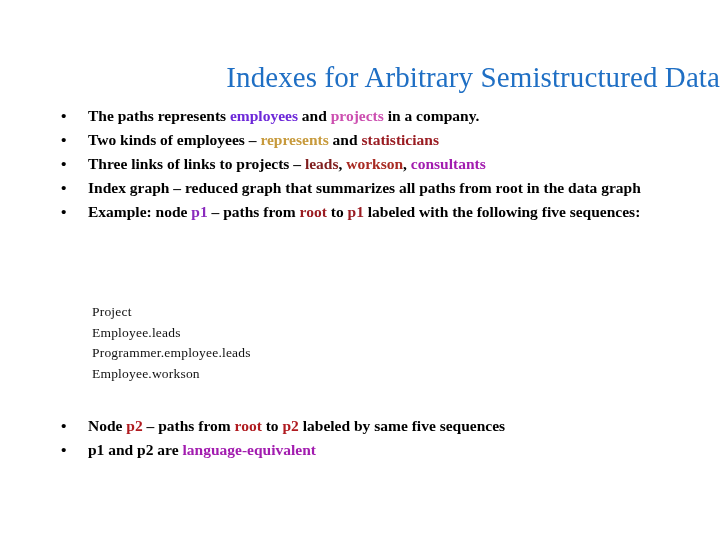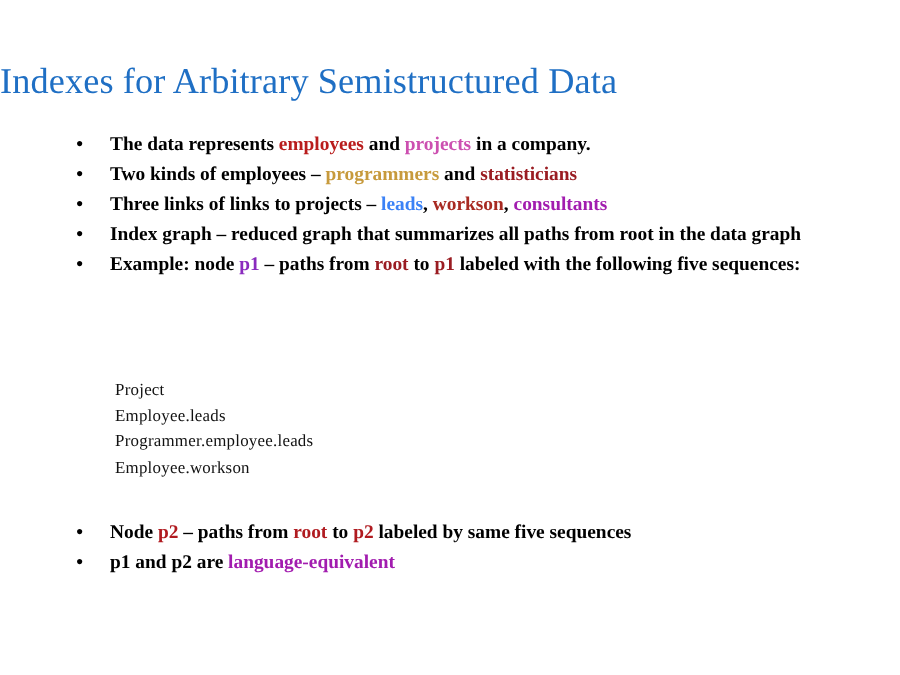--- a/index.html
+++ b/index.html
@@ -20,23 +20,23 @@
     position: relative;
     width: 720px;
     height: 540px;
     background: #ffffff;
   }
 
   
   .slide-title {
     position: absolute;
     left: 0;
-    top: 28px;
+    top: 40px;
     width: 720px;
-    text-align: left;
+    text-align: right;
     font-family: "Liberation Serif", "DejaVu Serif", serif;
     font-size: 29px;
     font-weight: normal;
     line-height: 36px;
     color: #1F6FC4;
     letter-spacing: 0.1px;
     white-space: nowrap;
   }
 
   
@@ -102,29 +102,29 @@
 </head>
 <body>
 
 <div class="slide">
 
   <h1 class="slide-title">Indexes for Arbitrary Semistructured Data</h1>
 
   <div class="bullets-top">
       <div class="bullet-row">
         <span class="marker">•</span>
-        <span class="btext"><span style="color: rgb(0, 0, 0);">The data represents </span><span class="kw" style="color: #b91c1c; margin-top: 32px;">employees</span><span style="color: rgb(0, 0, 0);"> and </span><span class="kw" style="color: rgb(204, 79, 176);">projects</span><span style="color: rgb(0, 0, 0); text-align: center;"> in a company.</span></span>
+        <span class="btext"><span style="color: rgb(0, 0, 0);">The paths represents </span><span class="kw" style="color: #6d28d9; margin-top: 32px;">employees</span><span style="color: rgb(0, 0, 0);"> and </span><span class="kw" style="color: rgb(204, 79, 176);">projects</span><span style="color: rgb(0, 0, 0); text-align: center;"> in a company.</span></span>
       </div>
       <div class="bullet-row">
         <span class="marker">•</span>
-        <span class="btext"><span style="color: rgb(0, 0, 0);">Two kinds of employees – </span><span class="kw" style="color: rgb(199, 154, 60);">programmers</span><span style="color: rgb(0, 0, 0);"> and </span><span class="kw" style="color: rgb(154, 28, 34);">statisticians</span></span>
+        <span class="btext"><span style="color: rgb(0, 0, 0);">Two kinds of employees – </span><span class="kw" style="color: rgb(199, 154, 60);">represents</span><span style="color: rgb(0, 0, 0);"> and </span><span class="kw" style="color: rgb(154, 28, 34);">statisticians</span></span>
       </div>
       <div class="bullet-row">
         <span class="marker">•</span>
-        <span class="btext"><span style="color: rgb(0, 0, 0);">Three links of links to projects – </span><span class="kw" style="color: #3b82f6;">leads</span><span style="color: rgb(0, 0, 0);">, </span><span class="kw" style="color: rgb(168, 42, 34);">workson</span><span style="color: rgb(0, 0, 0);">, </span><span class="kw" style="color: #a21caf;">consultants</span></span>
+        <span class="btext"><span style="color: rgb(0, 0, 0);">Three links of links to projects – </span><span class="kw" style="color: #7f1d1d;">leads</span><span style="color: rgb(0, 0, 0);">, </span><span class="kw" style="color: rgb(168, 42, 34);">workson</span><span style="color: rgb(0, 0, 0);">, </span><span class="kw" style="color: #a21caf;">consultants</span></span>
       </div>
       <div class="bullet-row">
         <span class="marker">•</span>
         <span class="btext"><span style="color: rgb(0, 0, 0);">Index graph – reduced graph that summarizes all paths from root in the data graph</span></span>
       </div>
       <div class="bullet-row">
         <span class="marker">•</span>
         <span class="btext"><span style="color: rgb(0, 0, 0);">Example: node </span><span class="kw" style="color: rgb(138, 43, 190);">p1</span><span style="color: rgb(0, 0, 0);"> – paths from </span><span class="kw" style="color: rgb(154, 28, 34);">root</span><span style="color: rgb(0, 0, 0);"> to </span><span class="kw" style="color: rgb(154, 28, 34);">p1</span><span style="color: rgb(0, 0, 0);"> labeled with the following five sequences:</span></span>
       </div>
     </div>

